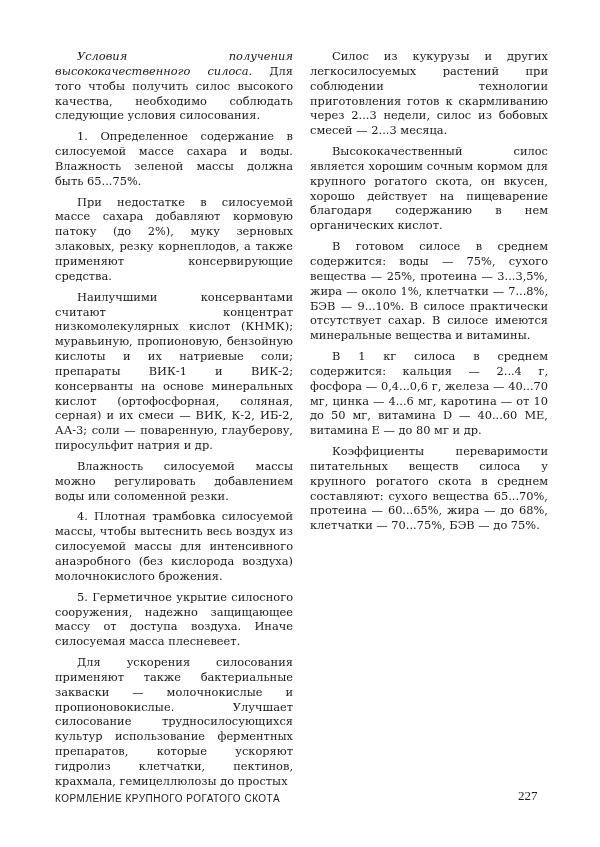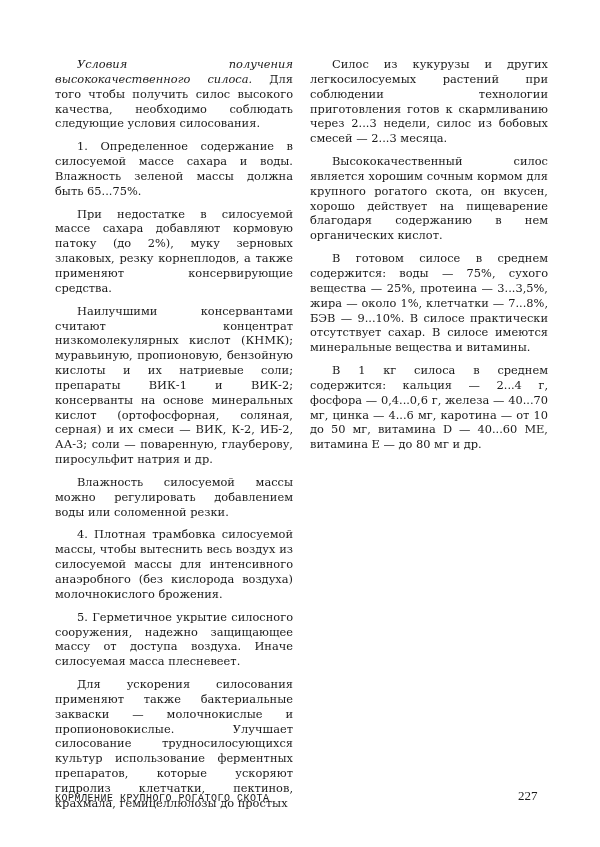--- a/index.html
+++ b/index.html
@@ -7,26 +7,26 @@
     width: 600px; height: 847px; background: #ffffff; position: relative; overflow: hidden;
     font-family: "DejaVu Serif", serif; color: #1a1a1a;
   }
   .page { position: absolute; left: 0; top: 0; width: 600px; height: 847px; }
   .col {
     position: absolute; top: 49px; width: 238px;
     font-size: 11.4px; line-height: 14.85px; text-align: justify; hyphens: none;
   }
   .col.left { left: 55px; }
   .col.right { left: 310px; width: 238px; }
-  .col p { margin: 8px 0 6px 0; text-indent: 22px; }
+  .col p { margin: 0 0 6px 0; text-indent: 22px; }
   .col p.cont { text-indent: 0; }
   .col em { font-style: italic; }
   .footer-title {
     position: absolute; left: 55px; top: 793px; font-size: 10px; letter-spacing: 0.5px;
-    font-variant: small-caps; text-transform: uppercase; font-family: Liberation Mono, monospace;
+    font-variant: small-caps; text-transform: uppercase; font-family: Liberation Sans, sans-serif;
   }
   .page-number {
     position: absolute; left: 518px; top: 788px; font-size: 13px; font-family: Liberation Serif, serif;
   }
 </style>
 </head>
 <body>
 
 <div class="page">
   <div class="col left">
@@ -38,17 +38,18 @@
     <p>4. Плотная трамбовка силосуемой массы, чтобы вытеснить весь воздух из силосуемой массы для интенсивного анаэробного (без кислорода воздуха) молочнокислого брожения.</p>
     <p>5. Герметичное укрытие силосного сооружения, надежно защищающее массу от доступа воздуха. Иначе силосуемая масса плесневеет.</p>
     <p>Для ускорения силосования применяют также бактериальные закваски — молочнокислые и пропионовокислые. Улучшает силосование трудносилосующихся культур использование ферментных препаратов, которые ускоряют гидролиз клетчатки, пектинов, крахмала, гемицеллюлозы до простых</p>
   </div>
 
   <div class="col right">
     <p>Силос из кукурузы и других легкосилосуемых растений при соблюдении технологии приготовления готов к скармливанию через 2...3 недели, силос из бобовых смесей — 2...3 месяца.</p>
     <p>Высококачественный силос является хорошим сочным кормом для крупного рогатого скота, он вкусен, хорошо действует на пищеварение благодаря содержанию в нем органических кислот.</p>
     <p>В готовом силосе в среднем содержится: воды — 75%, сухого вещества — 25%, протеина — 3...3,5%, жира — около 1%, клетчатки — 7...8%, БЭВ — 9...10%. В силосе практически отсутствует сахар. В силосе имеются минеральные вещества и витамины.</p>
     <p>В 1 кг силоса в среднем содержится: кальция — 2...4 г, фосфора — 0,4...0,6 г, железа — 40...70 мг, цинка — 4...6 мг, каротина — от 10 до 50 мг, витамина D — 40...60 МЕ, витамина Е — до 80 мг и др.</p>
+    <p>Коэффициенты переваримости питательных веществ силоса у крупного рогатого скота в среднем составляют: сухого вещества 65...70%, протеина — 60...65%, жира — до 68%, клетчатки — 70...75%, БЭВ — до 75%.</p>
   </div>
 
   <div class="footer-title">Кормление крупного рогатого скота</div>
   <div class="page-number">227</div>
 </div>
 
 </body></html>

